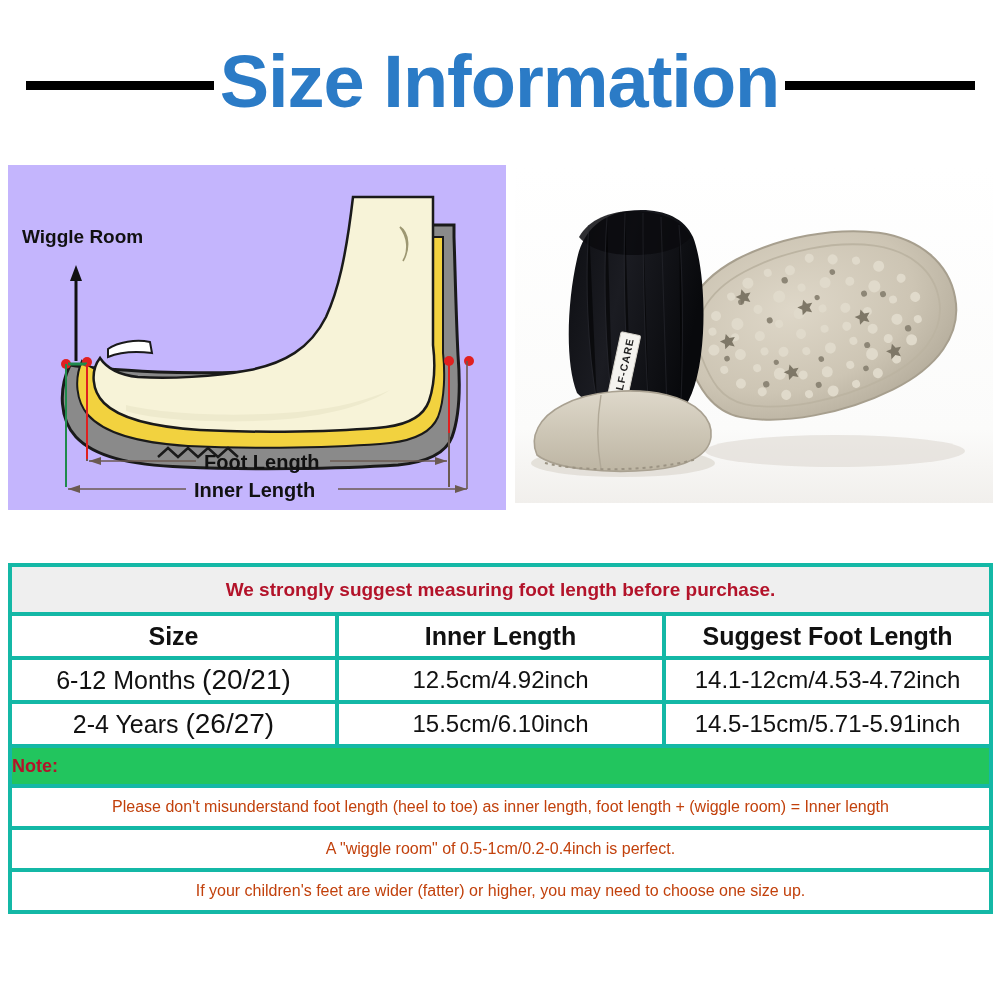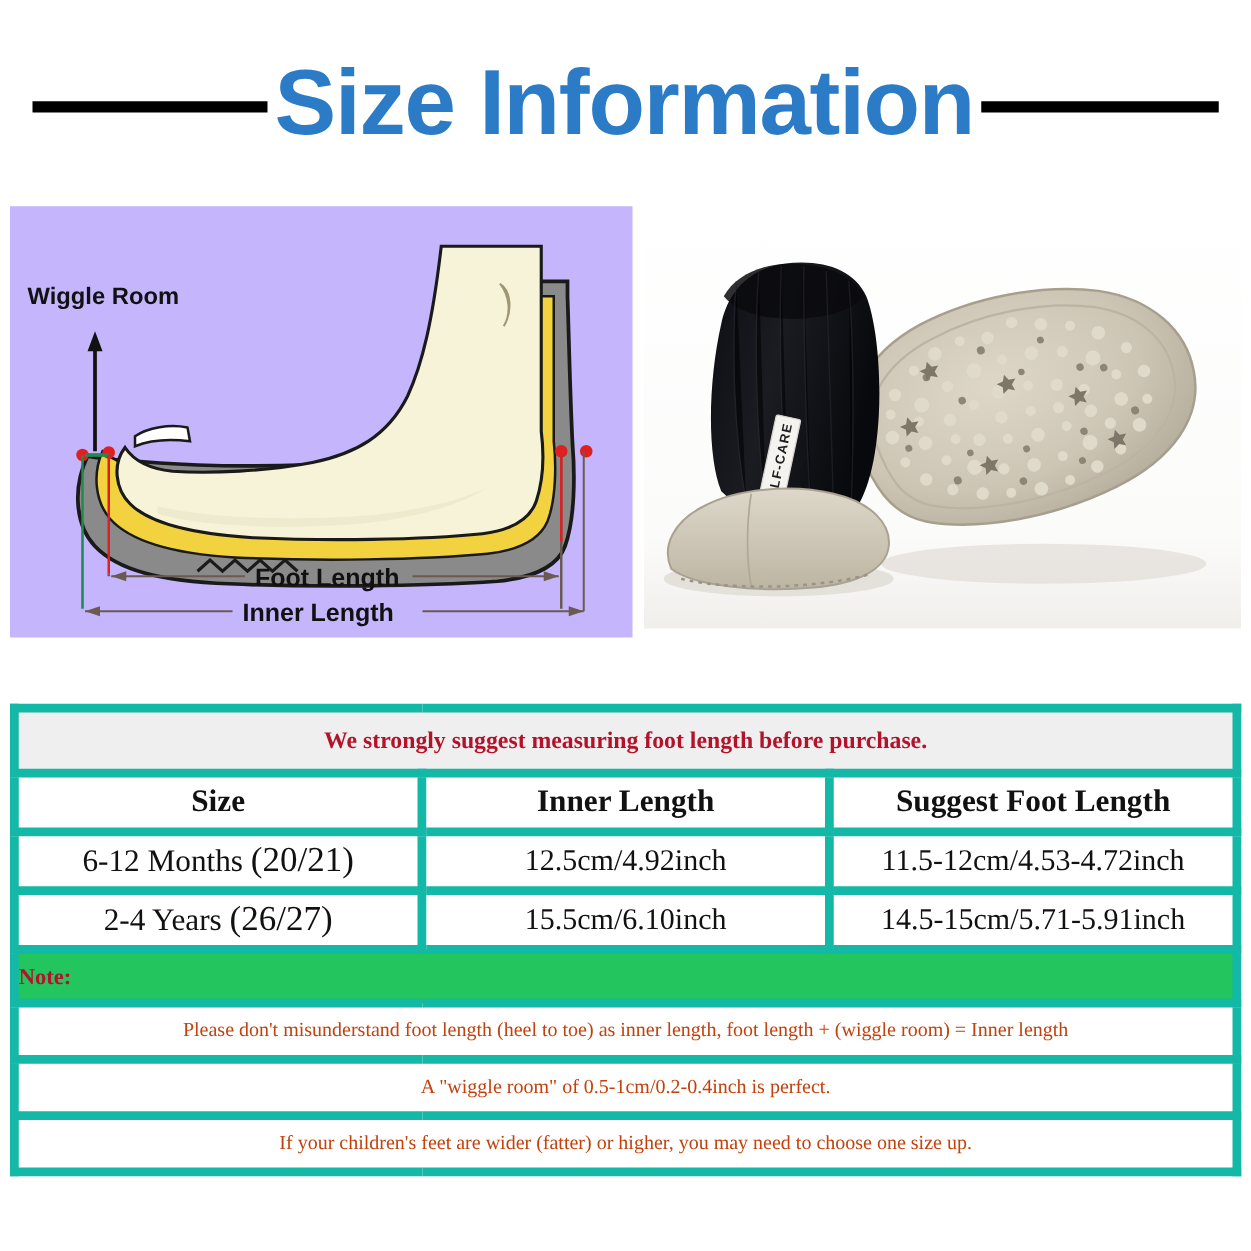--- a/index.html
+++ b/index.html
@@ -68,24 +68,24 @@
   
   #size-table {
     position: absolute;
     left: 8px; top: 563px;
     width: 985px;
     border-collapse: collapse;
     table-layout: fixed;
     background: #ffffff;
   }
   #size-table td, #size-table th {
-    border: 7px solid #14b8a6;
+    border: 4px solid #14b8a6;
     padding: 0;
     vertical-align: middle;
-    font-family: Liberation Serif, serif;
+    font-family: Liberation Sans, sans-serif;
     margin-left: 16px;
   }
   .banner-cell {
     background: #efefef;
     text-align: center;
     color: #b3132a;
     font-weight: bold;
     font-size: 19px;
     height: 45px;
   }
@@ -366,21 +366,21 @@
       <td class="col-head" style="width:319px">Inner Length</td>
       <td class="col-head">Suggest Foot Length</td>
     </tr>
 
     <tr>
       <td class="size-cell">
         <span>6-12 Months</span>
         <span class="paren">(20/21)</span>
       </td>
       <td class="meas-cell">12.5cm/4.92inch</td>
-      <td class="meas-cell">11.5-12cm/4.53-4.72inch</td>
+      <td class="meas-cell">14.1-12cm/4.53-4.72inch</td>
     </tr>
     <tr>
       <td class="size-cell">
         <span>2-4 Years</span>
         <span class="paren">(26/27)</span>
       </td>
       <td class="meas-cell">15.5cm/6.10inch</td>
       <td class="meas-cell">14.5-15cm/5.71-5.91inch</td>
     </tr>
 

